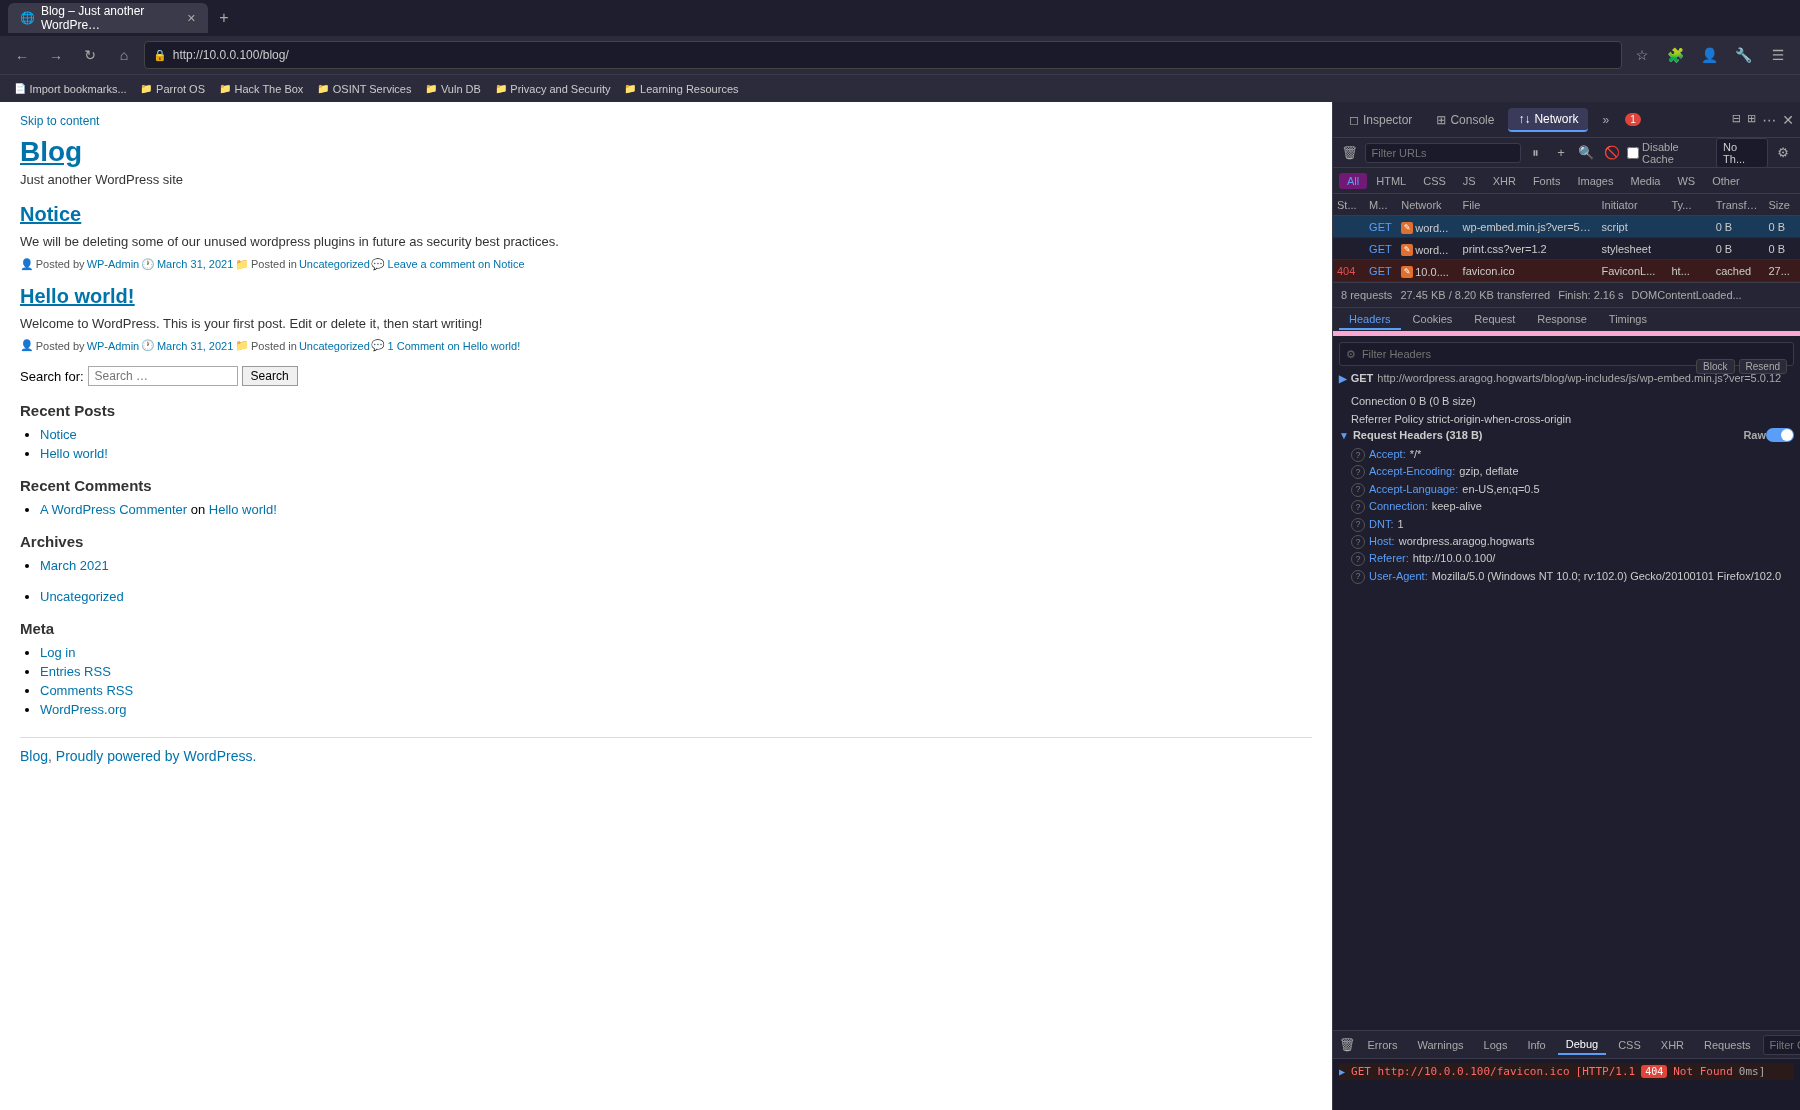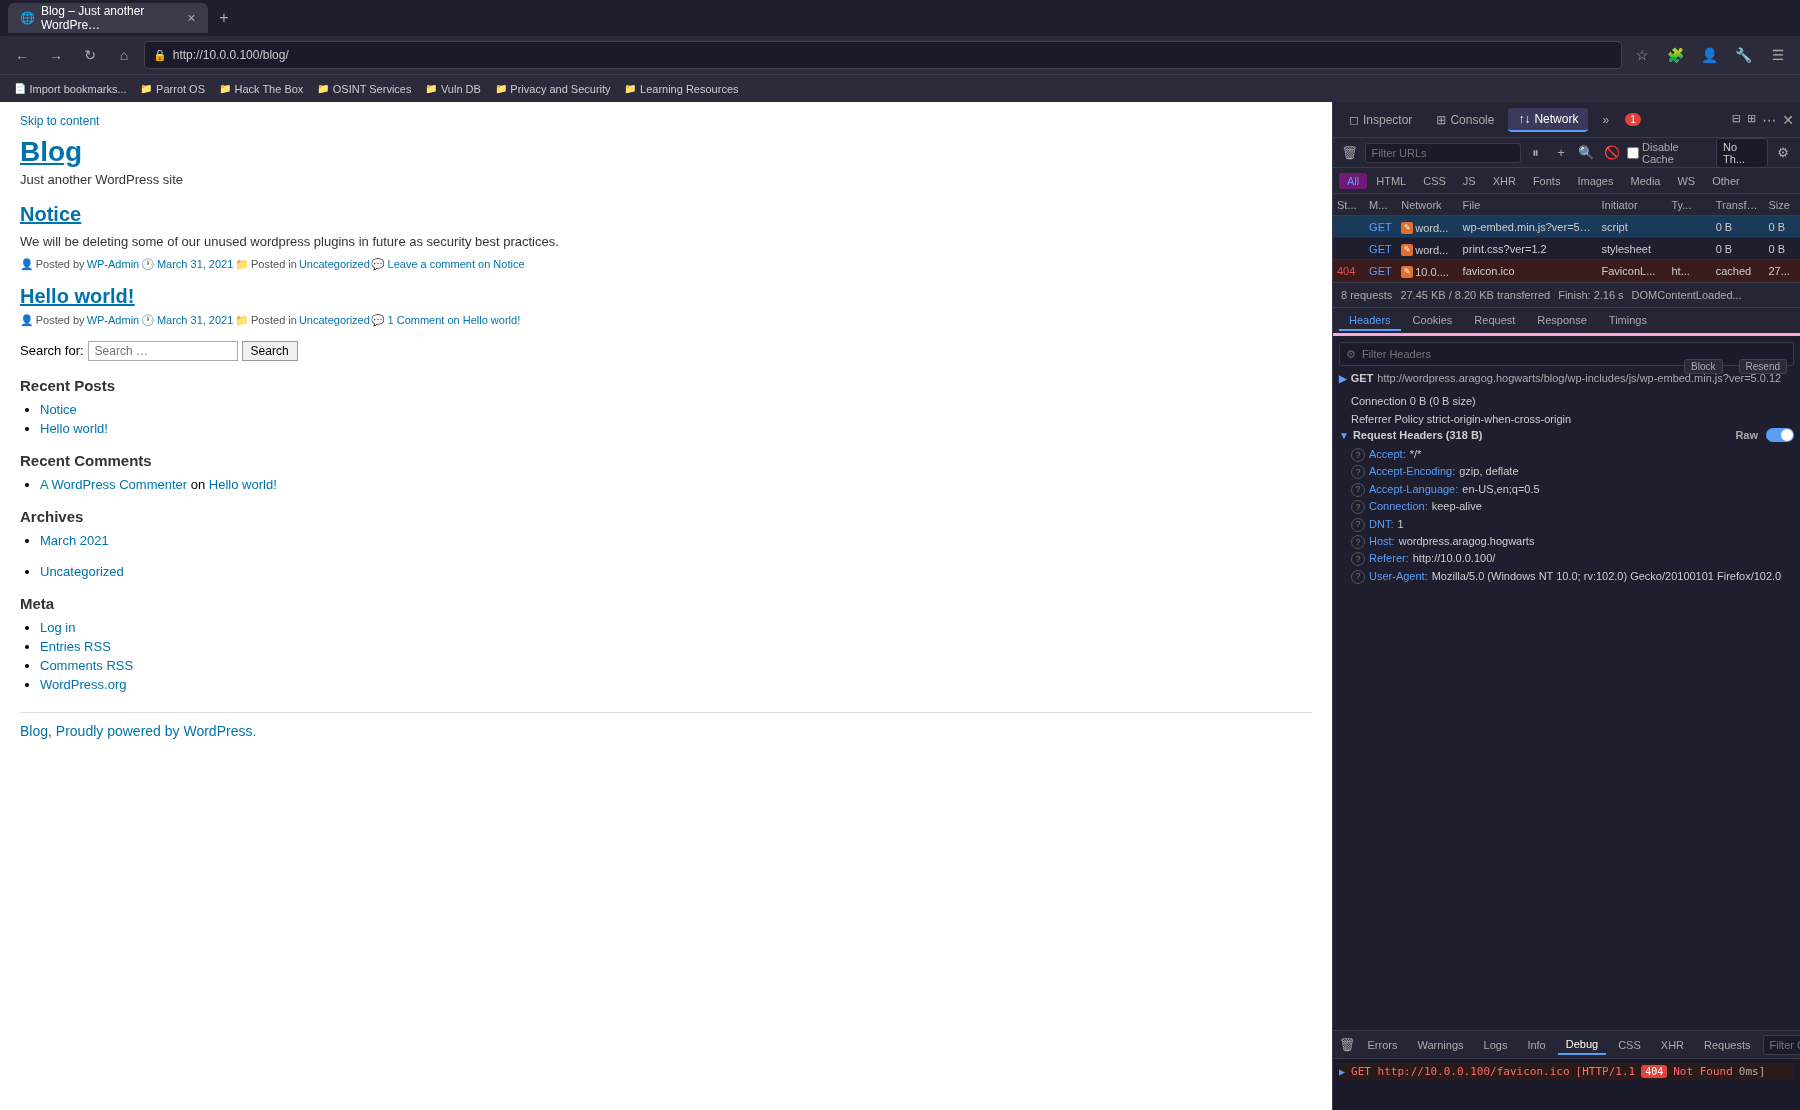--- a/index.html
+++ b/index.html
@@ -81,44 +81,44 @@
     .net-row.selected { background: #1a3a5a; }
     .net-row.error { background: #3a1a1a; }
     .status-404 { color: #e05050; }
     .method-get { color: #5a9ef8; }
 
     
     .net-summary { display: flex; align-items: center; height: 26px; background: #252535; border-bottom: 1px solid #3a3a4a; border-top: 1px solid #3a3a4a; padding: 0 8px; font-size: 11px; color: #aaa; gap: 8px; }
     .net-summary span { white-space: nowrap; }
 
     
-    .detail-tabs { display: flex; align-items: center; height: 28px; background: #252535; border-bottom: 3px solid #f9a8d4; padding: 0 6px; gap: 2px; }
+    .detail-tabs { display: flex; align-items: center; height: 28px; background: #252535; border-bottom: 5px solid #f9a8d4; padding: 0 6px; gap: 2px; }
     .detail-tab { padding: 3px 10px; cursor: pointer; font-size: 11px; color: #aaa; border-bottom: 2px solid transparent; }
     .detail-tab.active { color: #5a9ef8; border-bottom: 2px solid #5a9ef8; }
 
     
     .headers-pane { flex: 1; overflow-y: auto; padding: 6px; }
     .filter-headers { display: flex; align-items: center; height: 24px; background: #1a1a2a; border: 1px solid #3a3a4a; border-radius: 3px; padding: 0 6px; margin-bottom: 6px; font-size: 11px; color: #666; gap: 6px; }
     .filter-headers-input { flex: 1; background: transparent; border: none; color: #ccc; font-size: 11px; outline: none; }
-    .block-resend { display: flex; gap: 16px; margin-left: auto; margin-top: 25px; }
+    .block-resend { display: flex; gap: 4px; margin-left: auto; margin-top: 25px; }
     .block-resend button { background: #2a2a3a; border: 1px solid #444; color: #aaa; padding: 1px 6px; font-size: 10px; cursor: pointer; border-radius: 3px; }
 
     .header-section { margin-bottom: 8px; }
     .header-section-title { display: flex; align-items: center; gap: 4px; font-size: 11px; color: #ccc; margin-bottom: 4px; cursor: pointer; font-weight: bold; }
     .header-section-title .toggle { color: #5a9ef8; font-size: 10px; }
     .header-item { display: flex; align-items: flex-start; padding: 1px 0 1px 12px; font-size: 11px; line-height: 1.4; gap: 4px; }
     .header-item .help-icon { width: 14px; height: 14px; border: 1px solid #555; border-radius: 50%; display: flex; align-items: center; justify-content: center; font-size: 9px; color: #777; flex-shrink: 0; margin-top: 1px; }
     .header-name { color: #5a9ef8; }
     .header-value { color: #ccc; word-break: break-all; }
 
     .transferred-row { padding: 3px 12px; font-size: 11px; color: #aaa; }
     .transferred-row span { color: #ccc; }
 
     
-    .raw-toggle { display: flex; align-items: center; gap: 8px; font-size: 11px; color: #aaa; margin-left: auto; }
+    .raw-toggle { display: flex; align-items: center; gap: 0; font-size: 11px; color: #aaa; margin-left: auto; }
     .raw-toggle .toggle-switch { width: 28px; height: 14px; background: #5a9ef8; border-radius: 7px; position: relative; cursor: pointer; }
     .raw-toggle .toggle-dot { width: 12px; height: 12px; background: #fff; border-radius: 50%; position: absolute; top: 1px; right: 1px; }
 
     
     .console-area { height: 80px; background: #1a1a2a; border-top: 1px solid #3a3a4a; display: flex; flex-direction: column; }
     .console-toolbar { display: flex; align-items: center; height: 28px; background: #252535; border-bottom: 1px solid #3a3a4a; padding: 0 6px; gap: 4px; }
     .console-tab { padding: 3px 8px; font-size: 11px; color: #aaa; cursor: pointer; }
     .console-tab.active { color: #fff; border-bottom: 2px solid #5a9ef8; }
     .console-filter { flex: 1; height: 20px; background: #1a1a2a; border: 1px solid #3a3a4a; border-radius: 3px; padding: 0 6px; color: #ccc; font-size: 11px; }
     .console-content { flex: 1; overflow-y: auto; padding: 4px 6px; }
@@ -217,20 +217,21 @@
         <a>Uncategorized</a>
         <span>💬</span>
         <a>Leave a comment on Notice</a>
       </div>
     </div>
 
     <div>
       <div class="post-title">
         <a style="color:#0073aa;text-decoration:underline;">Hello world!</a>
       </div>
+      <div class="post-content">Welcome to WordPress. This is your first post. Edit or delete it, then start writing!</div>
       <div class="post-meta">
         <span>👤</span>
         <span>Posted by</span>
         <a>WP-Admin</a>
         <span>🕐</span>
         <a>March 31, 2021</a>
         <span>📁</span>
         <span>Posted in</span>
         <a>Uncategorized</a>
         <span>💬</span>

